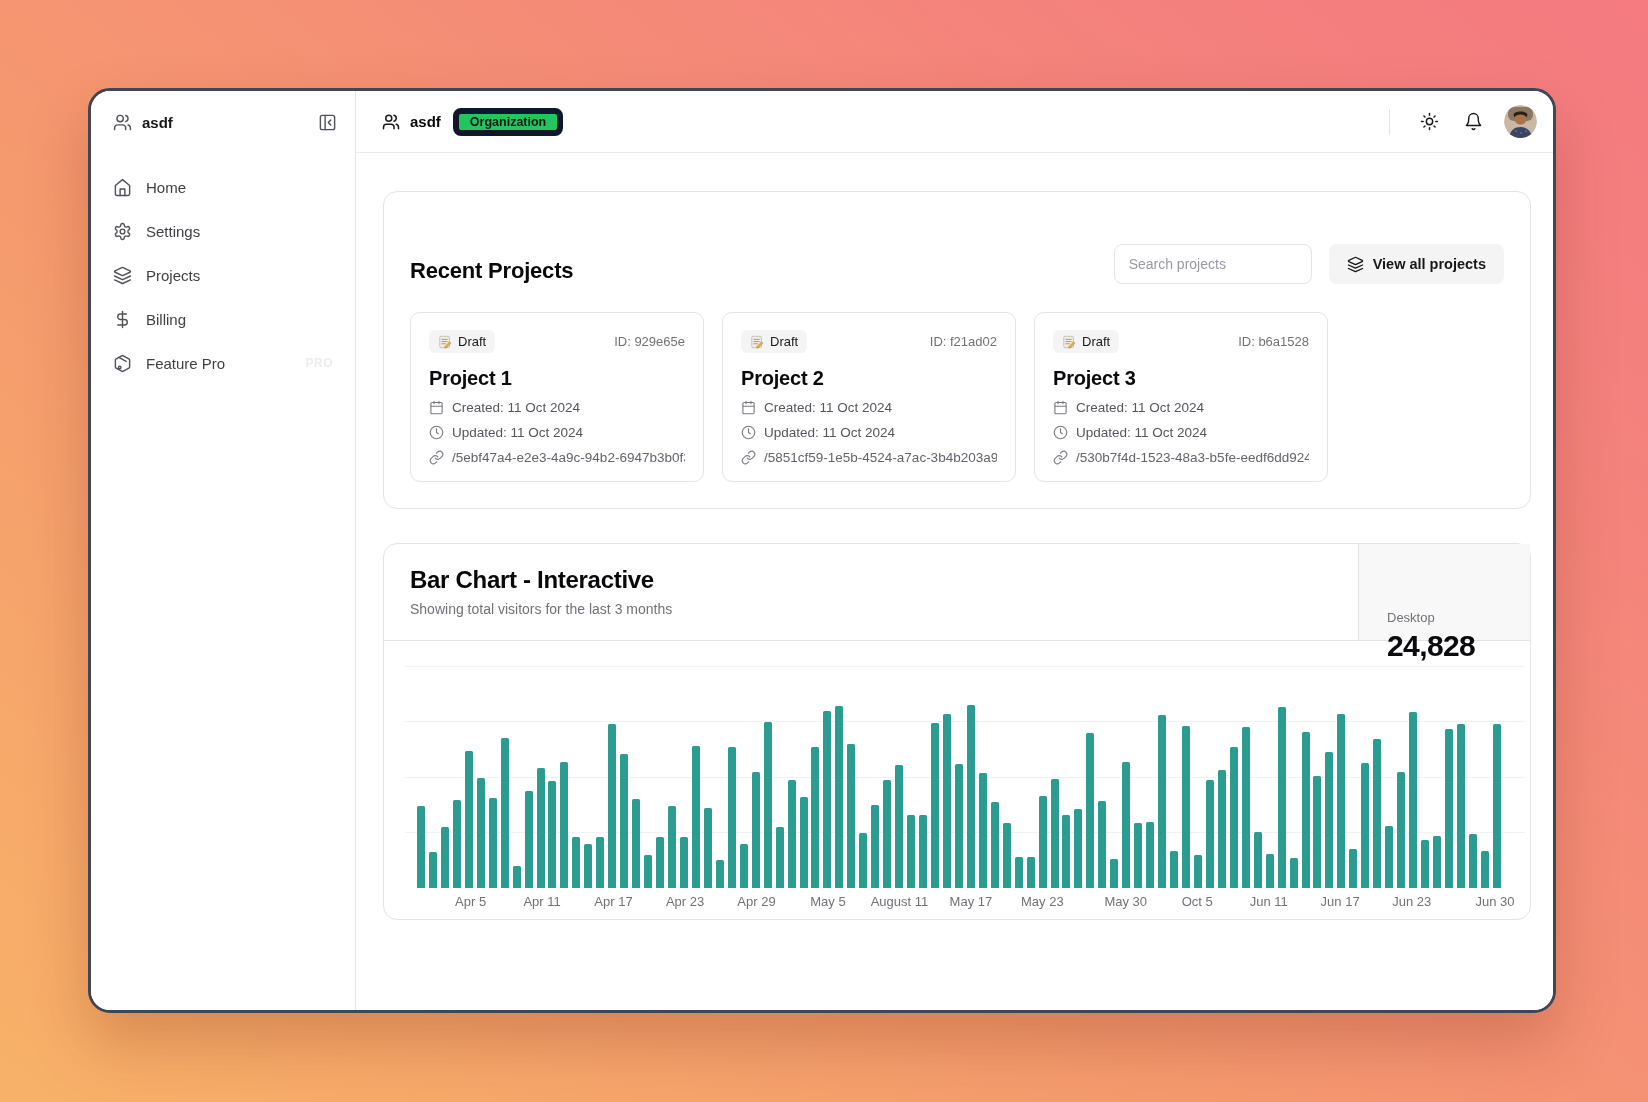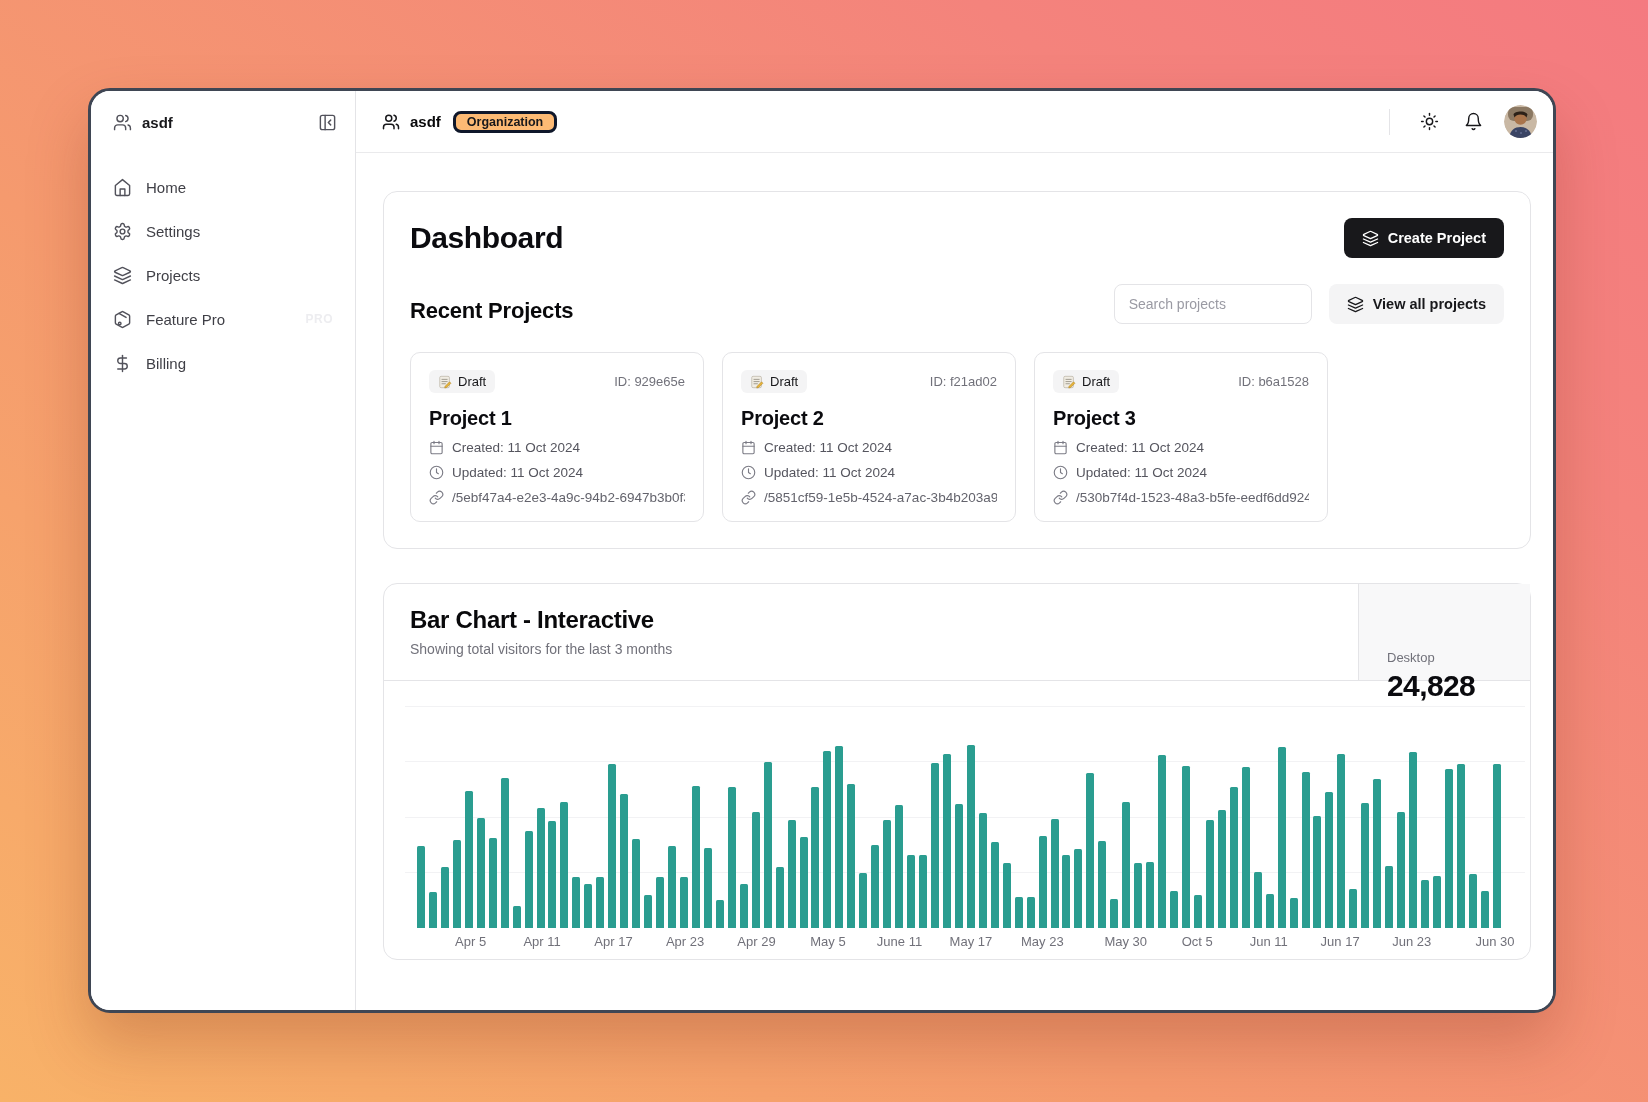--- a/index.html
+++ b/index.html
@@ -29,22 +29,22 @@
   .icon { display:inline-flex; align-items:center; justify-content:center; }
   svg.lucide { stroke:#52525b; fill:none; stroke-width:1.8; stroke-linecap:round; stroke-linejoin:round; }
   
   .main { flex:1; display:flex; flex-direction:column; background:#fff; min-width:0; }
   .topbar {
     height:62px; flex:0 0 62px; border-bottom:1px solid #eaeaec;
     display:flex; align-items:center; padding:0 16px 0 26px;
   }
   .topbar .org { font-size:15px; font-weight:700; margin:0 12px 0 10px; }
   .org-pill {
-    border:3px solid #0f172a; border-radius:8px; padding:1px 11px;
-    font-size:12.5px; font-weight:600; color:#18181b; background:#fdba74;
+    border:6px solid #0f172a; border-radius:8px; padding:1px 11px;
+    font-size:12.5px; font-weight:600; color:#18181b; background:#22c55e;
   }
   .topbar .grow { flex:1; }
   .tb-divider { width:1px; height:26px; background:#e4e4e7; margin-right:22px; }
   .tb-btn { width:34px; height:34px; border-radius:8px; display:flex; align-items:center; justify-content:center; cursor:pointer; margin-right:10px; background:none; border:none; }
   .avatar { width:33px; height:33px; border-radius:50%; overflow:hidden; cursor:pointer; margin-left:4px; }
   
   .content { flex:1; padding:38px 22px 0 27px; overflow:hidden; }
   .card { background:#fff; border:1px solid #e4e4e7; border-radius:14px; }
   .dash-card { padding:26px; }
   .row { display:flex; align-items:center; }
@@ -144,37 +144,37 @@
               <path d="m12.83 2.18a2 2 0 0 0-1.66 0L2.6 6.08a1 1 0 0 0 0 1.83l8.58 3.91a2 2 0 0 0 1.66 0l8.58-3.9a1 1 0 0 0 0-1.83Z"></path>
               <path d="m22 17.65-9.17 4.16a2 2 0 0 1-1.66 0L2 17.65"></path>
               <path d="m22 12.65-9.17 4.16a2 2 0 0 1-1.66 0L2 12.65"></path>
             </svg>
         </span>
         <span>Projects</span>
       </div>
       <div class="nav-item">
         <span class="icon">
           <svg class="lucide" width="19" height="19" viewBox="0 0 24 24">
+              <line x1="12" x2="12" y1="2" y2="22"></line>
+              <path d="M17 5H9.5a3.5 3.5 0 0 0 0 7h5a3.5 3.5 0 0 1 0 7H6"></path>
+            </svg>
+        </span>
+        <span>Billing</span>
+      </div>
+      <div class="nav-item">
+        <span class="icon">
+          <svg class="lucide" width="19" height="19" viewBox="0 0 24 24">
               <path d="M21 8a2 2 0 0 0-1-1.73l-7-4a2 2 0 0 0-2 0l-7 4A2 2 0 0 0 3 8v8a2 2 0 0 0 1 1.73l7 4a2 2 0 0 0 2 0l7-4A2 2 0 0 0 21 16Z"></path>
               <path d="m7.5 4.27 9 5.15"></path>
               <circle cx="8.5" cy="17" r="1.6"></circle>
             </svg>
         </span>
         <span>Feature Pro</span>
         <span class="spacer"></span>
         <span class="pro-badge">PRO</span>
-      </div>
-      <div class="nav-item">
-        <span class="icon">
-          <svg class="lucide" width="19" height="19" viewBox="0 0 24 24">
-              <line x1="12" x2="12" y1="2" y2="22"></line>
-              <path d="M17 5H9.5a3.5 3.5 0 0 0 0 7h5a3.5 3.5 0 0 1 0 7H6"></path>
-            </svg>
-        </span>
-        <span>Billing</span>
       </div>
     </nav>
   </aside>
 
   <div class="main">
 
     <div class="topbar">
       <span class="icon">
         <svg class="lucide" width="18" height="18" viewBox="0 0 24 24" style="stroke:#18181b;stroke-width:2">
             <path d="M16 21v-2a4 4 0 0 0-4-4H6a4 4 0 0 0-4 4v2"></path>
@@ -220,33 +220,20 @@
             <circle cx="12" cy="26" r="0.8" fill="#7f8ab0"></circle>
             <circle cx="17" cy="28" r="0.8" fill="#7f8ab0"></circle>
             <circle cx="22" cy="26" r="0.8" fill="#7f8ab0"></circle>
           </svg>
       </span>
     </div>
 
     <div class="content">
 
       <section class="card dash-card">
-        <div class="row">
-          <h1 class="page-title">Dashboard</h1>
-          <button class="btn btn-dark">
-            <span class="icon">
-              <svg class="lucide" width="17" height="17" viewBox="0 0 24 24">
-                  <path d="m12.83 2.18a2 2 0 0 0-1.66 0L2.6 6.08a1 1 0 0 0 0 1.83l8.58 3.91a2 2 0 0 0 1.66 0l8.58-3.9a1 1 0 0 0 0-1.83Z"></path>
-                  <path d="m22 17.65-9.17 4.16a2 2 0 0 1-1.66 0L2 17.65"></path>
-                  <path d="m22 12.65-9.17 4.16a2 2 0 0 1-1.66 0L2 12.65"></path>
-                </svg>
-            </span>
-            <span>Create Project</span>
-          </button>
-        </div>
         <div class="row section-row">
           <h2 class="section-title">Recent Projects</h2>
           <input class="search-input" type="text" placeholder="Search projects" style="">
           <button class="btn btn-light">
             <span class="icon">
               <svg class="lucide" width="17" height="17" viewBox="0 0 24 24" style="stroke:#18181b">
                   <path d="m12.83 2.18a2 2 0 0 0-1.66 0L2.6 6.08a1 1 0 0 0 0 1.83l8.58 3.91a2 2 0 0 0 1.66 0l8.58-3.9a1 1 0 0 0 0-1.83Z"></path>
                   <path d="m22 17.65-9.17 4.16a2 2 0 0 1-1.66 0L2 17.65"></path>
                   <path d="m22 12.65-9.17 4.16a2 2 0 0 1-1.66 0L2 12.65"></path>
                 </svg>
@@ -501,21 +488,21 @@
               <div class="bar" style="height: 164.1px; background: rgb(42, 157, 144);"></div>
             </div>
         </div>
         <div class="xlabels">
             <div class="xlabel" style="left: 4.95%;">Apr 5</div>
             <div class="xlabel" style="left: 11.54%;">Apr 11</div>
             <div class="xlabel" style="left: 18.13%;">Apr 17</div>
             <div class="xlabel" style="left: 24.73%;">Apr 23</div>
             <div class="xlabel" style="left: 31.32%;">Apr 29</div>
             <div class="xlabel" style="left: 37.91%;">May 5</div>
-            <div class="xlabel" style="left: 44.51%;">June 11</div>
+            <div class="xlabel" style="left: 44.51%;">August 11</div>
             <div class="xlabel" style="left: 51.1%;">May 17</div>
             <div class="xlabel" style="left: 57.69%;">May 23</div>
             <div class="xlabel" style="left: 65.38%;">May 30</div>
             <div class="xlabel" style="left: 71.98%;">Oct 5</div>
             <div class="xlabel" style="left: 78.57%;">Jun 11</div>
             <div class="xlabel" style="left: 85.16%;">Jun 17</div>
             <div class="xlabel" style="left: 91.76%;">Jun 23</div>
             <div class="xlabel" style="left: 99.45%;">Jun 30</div>
           </div>
       </section>

